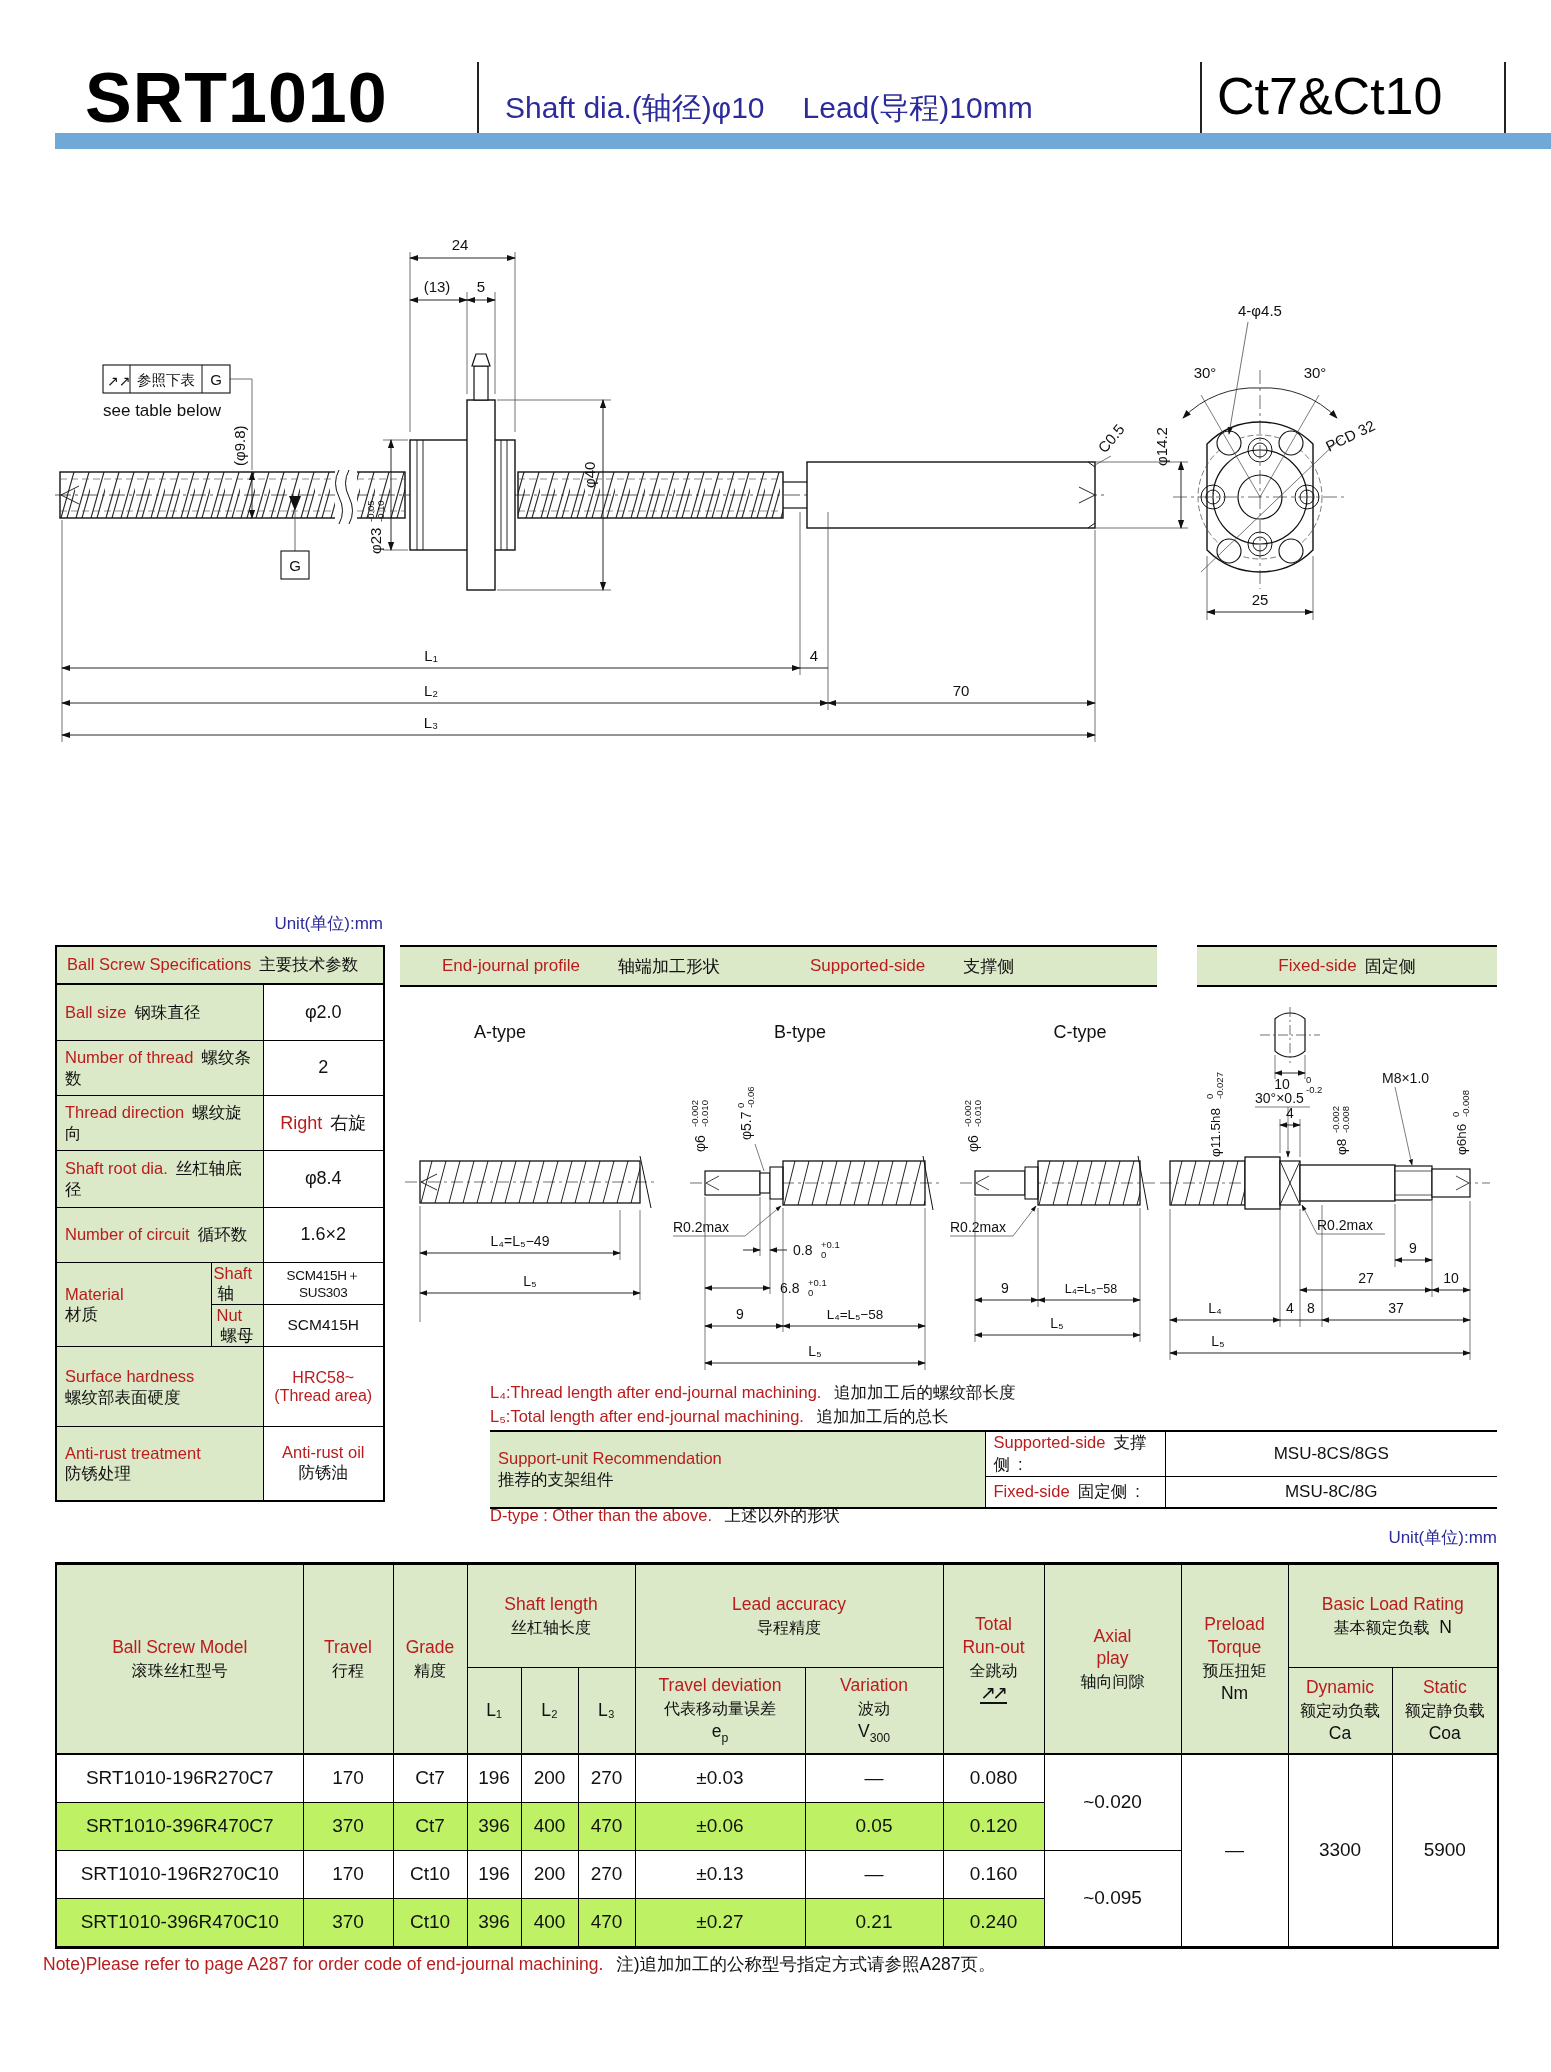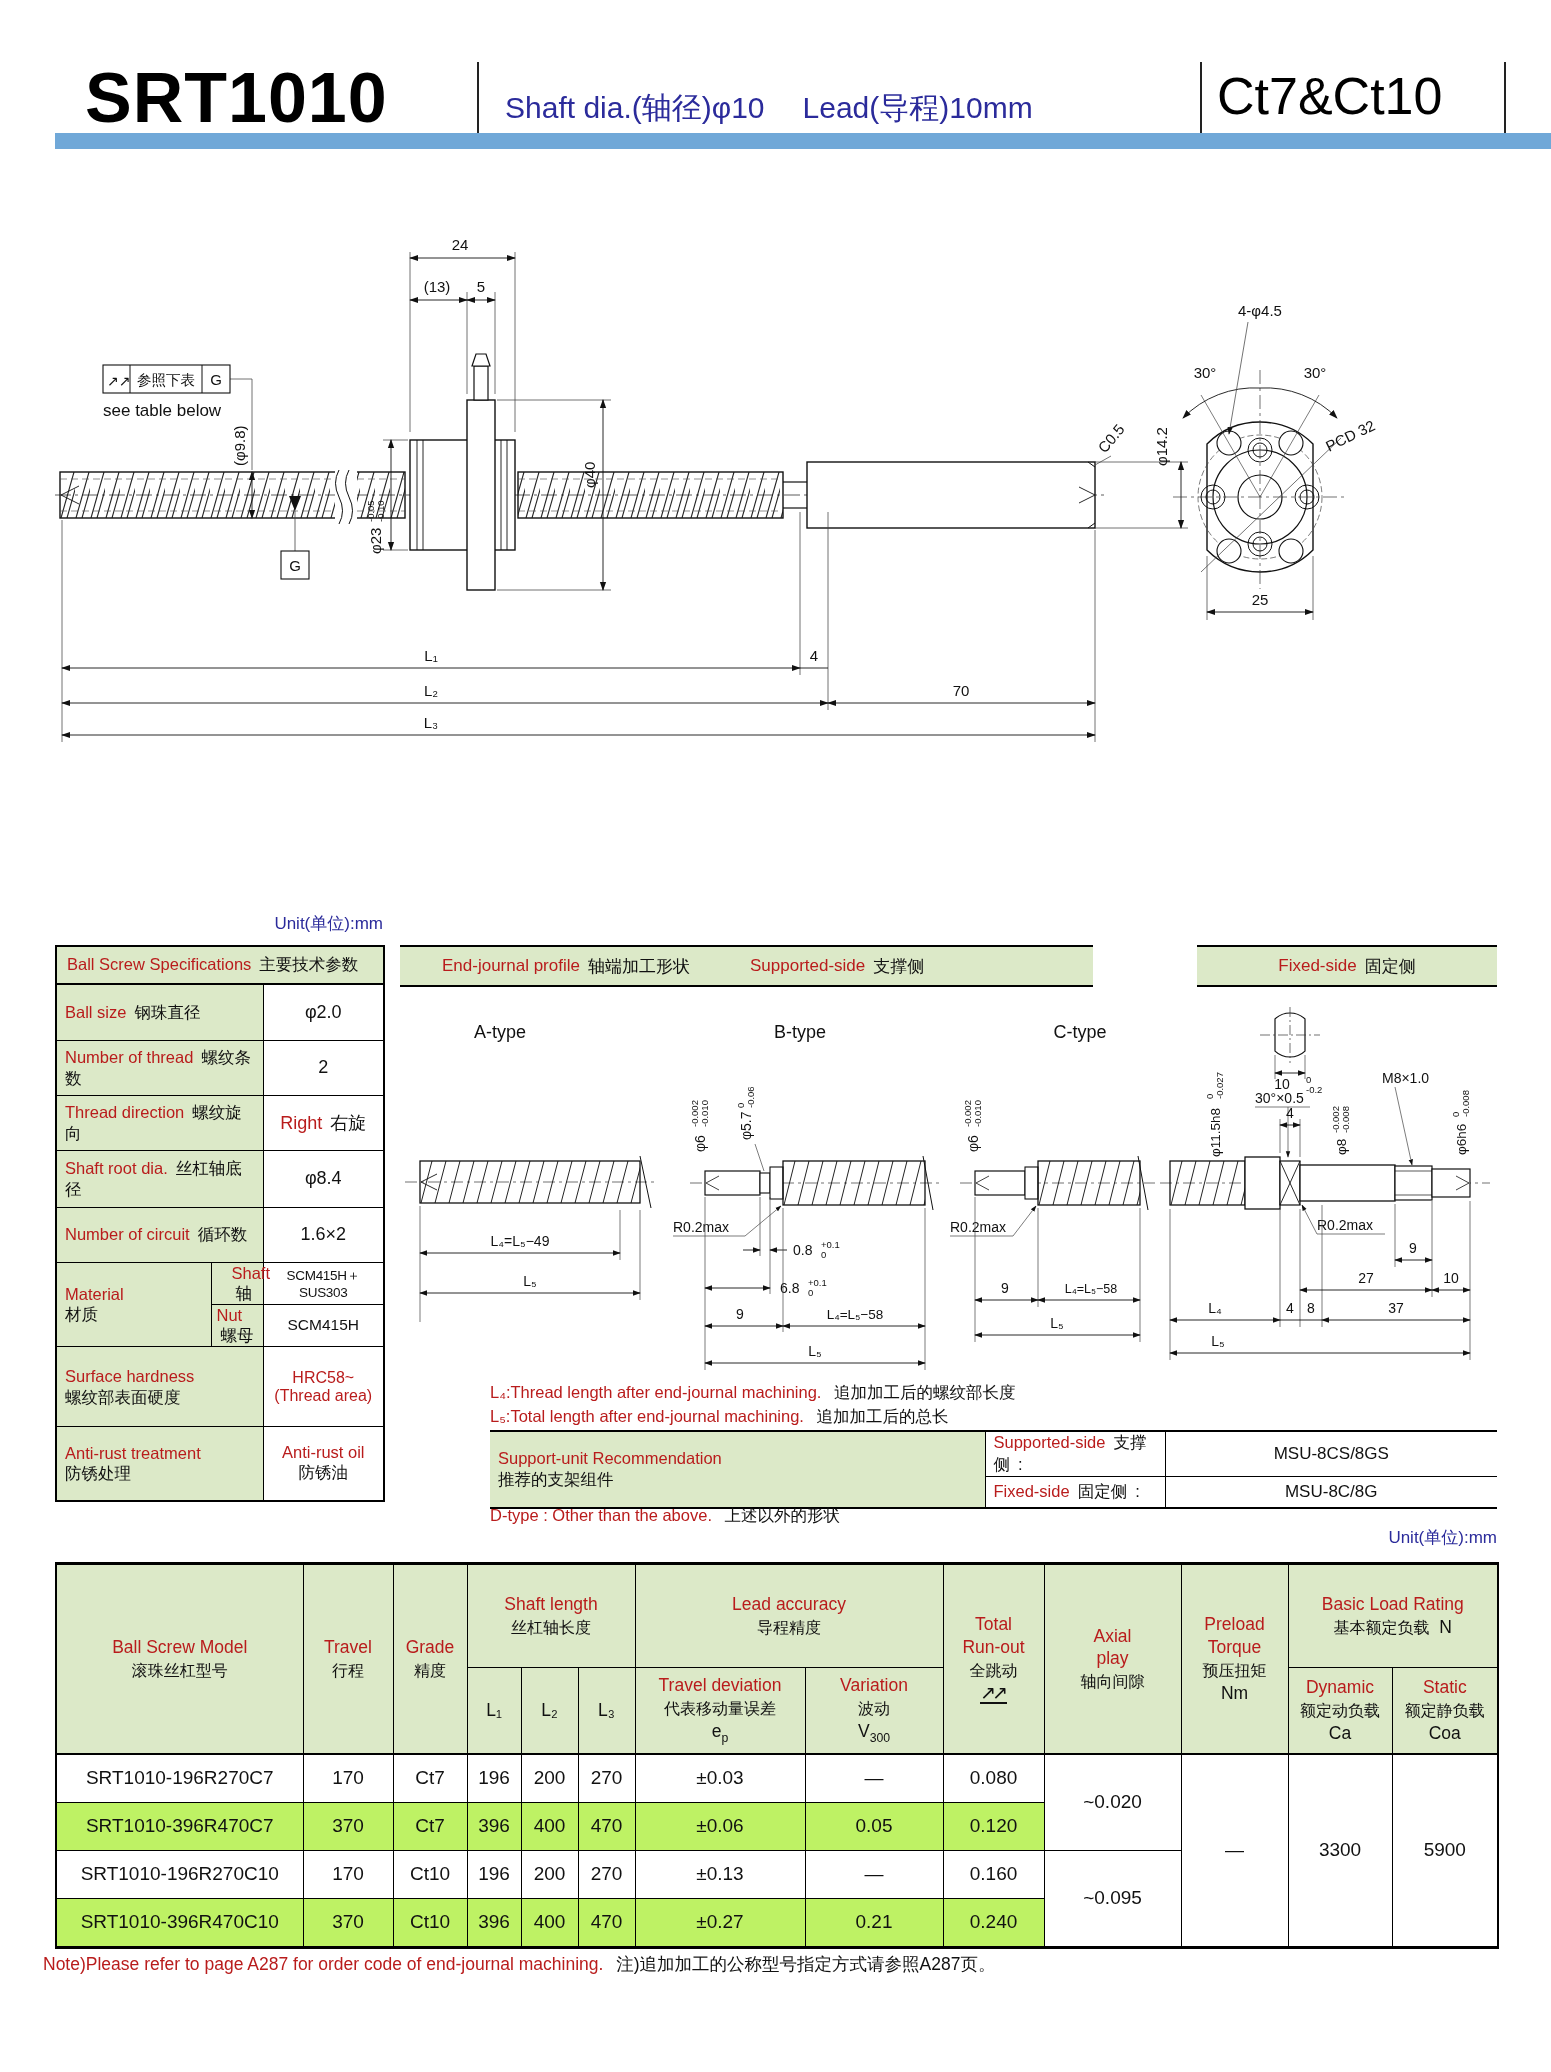--- a/index.html
+++ b/index.html
@@ -254,39 +254,39 @@
   <tr style="height:57px">
         <td class="lbl" colspan="2"><span class="enlbl">Shaft root dia.</span><span class="zhlbl">丝杠轴底径</span></td>
         <td class="val">φ8.4</td>
       </tr>
   <tr style="height:55px">
         <td class="lbl" colspan="2"><span class="enlbl">Number of circuit</span><span class="zhlbl">循环数</span></td>
         <td class="val">1.6×2</td>
       </tr>
   <tr style="height:39px">
     <td class="lbl" rowspan="2"><span class="enlbl">Material</span><br><span>材质</span></td>
-    <td class="lbl" style="padding-left:20px"><span class="enlbl">Shaft</span><span class="zhlbl" style="margin-left:4px">轴</span></td>
+    <td class="lbl" style="padding-left:2px"><span class="enlbl">Shaft</span><span class="zhlbl" style="margin-left:4px">轴</span></td>
     <td class="val small">SCM415H＋SUS303</td>
   </tr>
   <tr style="height:39px">
     <td class="lbl" style="padding-left:5px"><span class="enlbl">Nut</span><span class="zhlbl" style="margin-left:4px">螺母</span></td>
     <td class="val" style="font-size:15.5px">SCM415H</td>
   </tr>
   <tr style="height:80px">
         <td class="lbl" colspan="2"><span class="enlbl">Surface hardness</span><br><span>螺纹部表面硬度</span></td>
       <td class="val" style="font-size:16px"><span class="enlbl">HRC58~</span><br><span class="enlbl">(Thread area)</span></td>
       </tr>
   <tr style="height:74px">
         <td class="lbl" colspan="2"><span class="enlbl">Anti-rust treatment</span><br><span>防锈处理</span></td>
       <td class="val" style="font-size:16.5px"><span class="enlbl">Anti-rust oil</span><br><span>防锈油</span></td>
       </tr>
 </tbody>
   </table>
 
-<div class="abs greenbar" style="left:400px;top:945px;width:693px;height:38px;">
+<div class="abs greenbar" style="left:400px;top:945px;width:757px;height:38px;gap:30px;">
   <span class="enlbl" style="margin-left:42px">End-journal profile</span>
   <span class="zhlbl">轴端加工形状</span>
   <span class="enlbl" style="margin-left:60px">Supported-side</span>
   <span class="zhlbl">支撑侧</span>
 </div>
 <div class="abs greenbar" style="left:1197px;top:945px;width:300px;height:38px;justify-content:center;">
   <span class="enlbl">Fixed-side</span>
   <span class="zhlbl">固定侧</span>
 </div>
 <div class="abs typelbl" style="left:420px;top:1022px;width:160px;text-align:center;">A-type</div>

